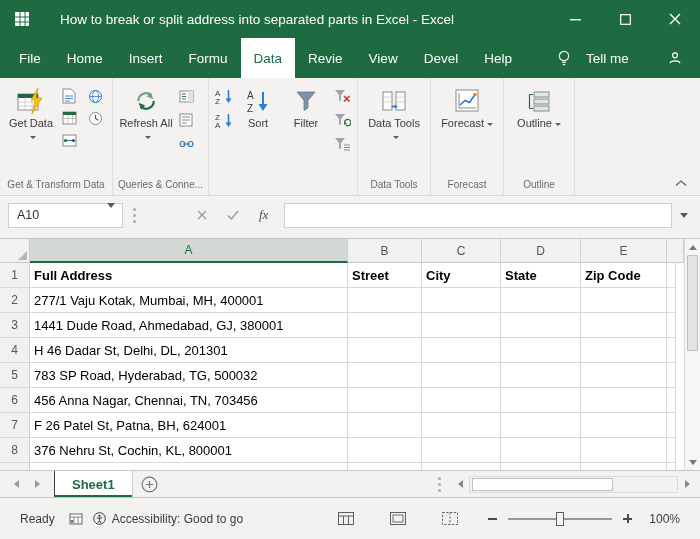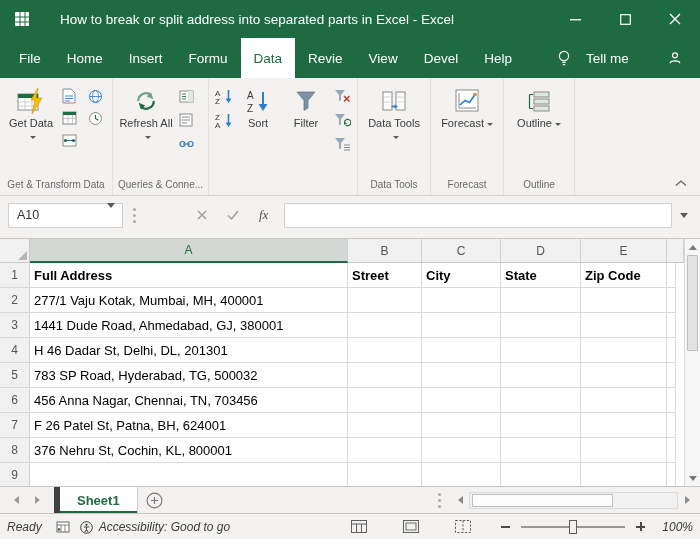--- a/index.html
+++ b/index.html
@@ -66,31 +66,31 @@
 
   
   .tu { width:0;height:0;border-left:4px solid transparent;border-right:4px solid transparent;border-bottom:5px solid #777; }
   .td { width:0;height:0;border-left:4px solid transparent;border-right:4px solid transparent;border-top:5px solid #777; }
   .tl { width:0;height:0;border-top:4px solid transparent;border-bottom:4px solid transparent;border-right:5px solid #8A8A8A; }
   .tr { width:0;height:0;border-top:4px solid transparent;border-bottom:4px solid transparent;border-left:5px solid #8A8A8A; }
 
   
   .sheetbar { height:27px; background:#F3F2F1; border-top:1px solid #C9C7C5; display:flex; align-items:stretch; flex:0 0 auto; font-size:13px; }
   .snav { display:flex; align-items:center; gap:16px; padding:0 14px; }
-  .stab { padding:0 17px; display:flex; align-items:center; background:#fff; color:#1E6B41; font-weight:bold; border-left:6px solid #404040; border-right:1px solid #D2D0CE; position:relative; }
+  .stab { padding:0 17px; display:flex; align-items:center; background:#fff; color:#1E6B41; font-weight:bold; border-left:1px solid #404040; border-right:1px solid #D2D0CE; position:relative; }
   .stab::after { content:""; position:absolute; left:0; right:0; bottom:0; height:2px; background:#1E6B41; }
   .addsheet { width:34px; display:flex; align-items:center; justify-content:center; }
   .hscroll { margin-left:auto; display:flex; align-items:center; width:262px; padding-right:4px; }
   .harrow { width:18px; height:100%; display:flex; align-items:center; justify-content:center; flex:0 0 auto; }
   .htrack { flex:1; height:17px; background:#F1F1F1; border:1px solid #DBDBDB; position:relative; }
   .hthumb { position:absolute; left:2px; top:1px; bottom:1px; width:68%; background:#FDFDFD; border:1px solid #C0C0C0; }
 
   
-  .statusbar { height:26px; background:#F3F2F1; border-top:1px solid #C8C6C4; display:flex; align-items:center; font-size:12px; color:#3B3B3B; flex:0 0 auto; padding:0 7px;font-style:italic; }
-  .sbitem { display:flex; align-items:flex-end; gap:6px; }
+  .statusbar { height:42px; background:#F3F2F1; border-top:1px solid #C8C6C4; display:flex; align-items:center; font-size:12px; color:#3B3B3B; flex:0 0 auto; padding:0 20px; }
+  .sbitem { display:flex; align-items:flex-start; gap:6px; }
   .mode { margin-right:14px; }
   .views { margin-left:auto; display:flex; gap:36px; margin-right:30px; }
   .viewbtn { display:flex; align-items:center; justify-content:center; }
   .zoomer { display:flex; align-items:center; gap:11px; margin-right:12px; }
   .zminus { width:9px; height:2px; background:#4A4A4A; }
   .zplus { position:relative; width:9px; height:9px; }
   .zplus::before { content:""; position:absolute; left:0; top:4px; width:9px; height:1.8px; background:#4A4A4A; }
   .zplus::after { content:""; position:absolute; left:4px; top:0; width:1.8px; height:9px; background:#4A4A4A; }
   .ztrack { width:104px; height:2px; background:#9A9896; position:relative; }
   .zthumb { position:absolute; left:50%; top:-6px; transform:translateX(-50%); width:8px; height:14px; background:#F3F2F1; border:1px solid #5F5D5B; }

